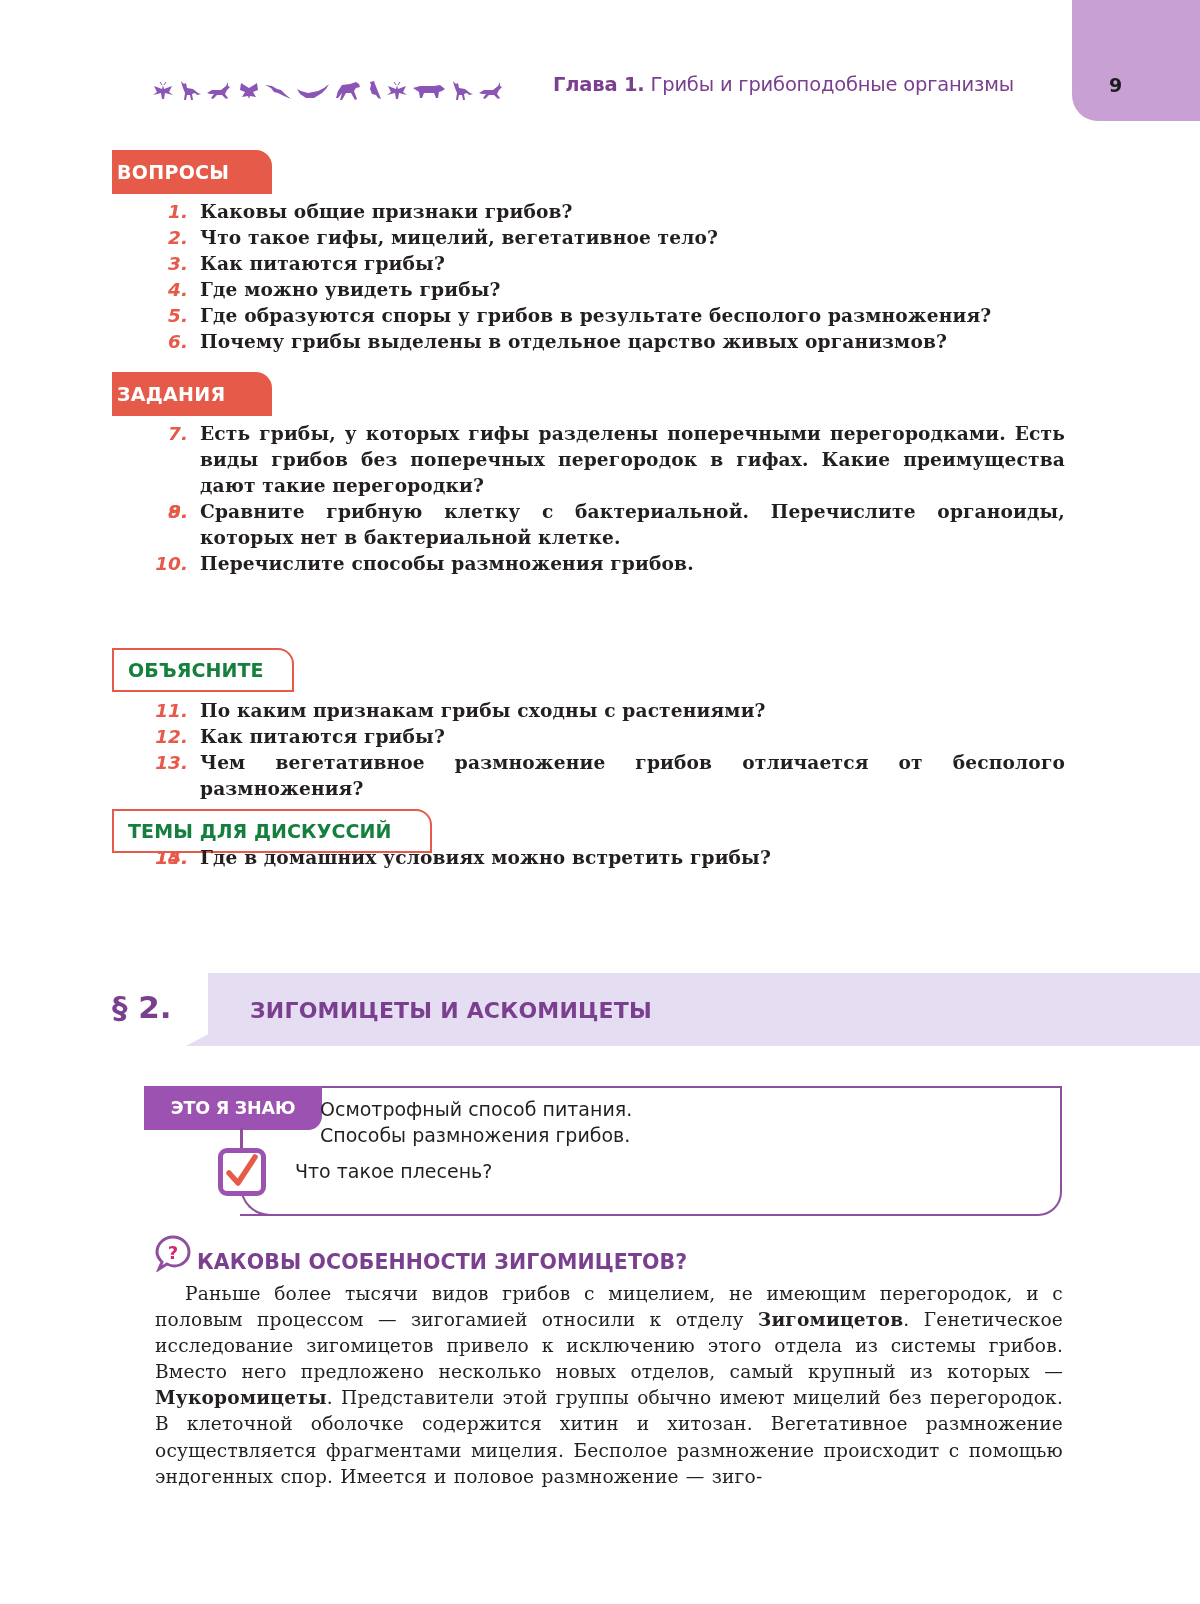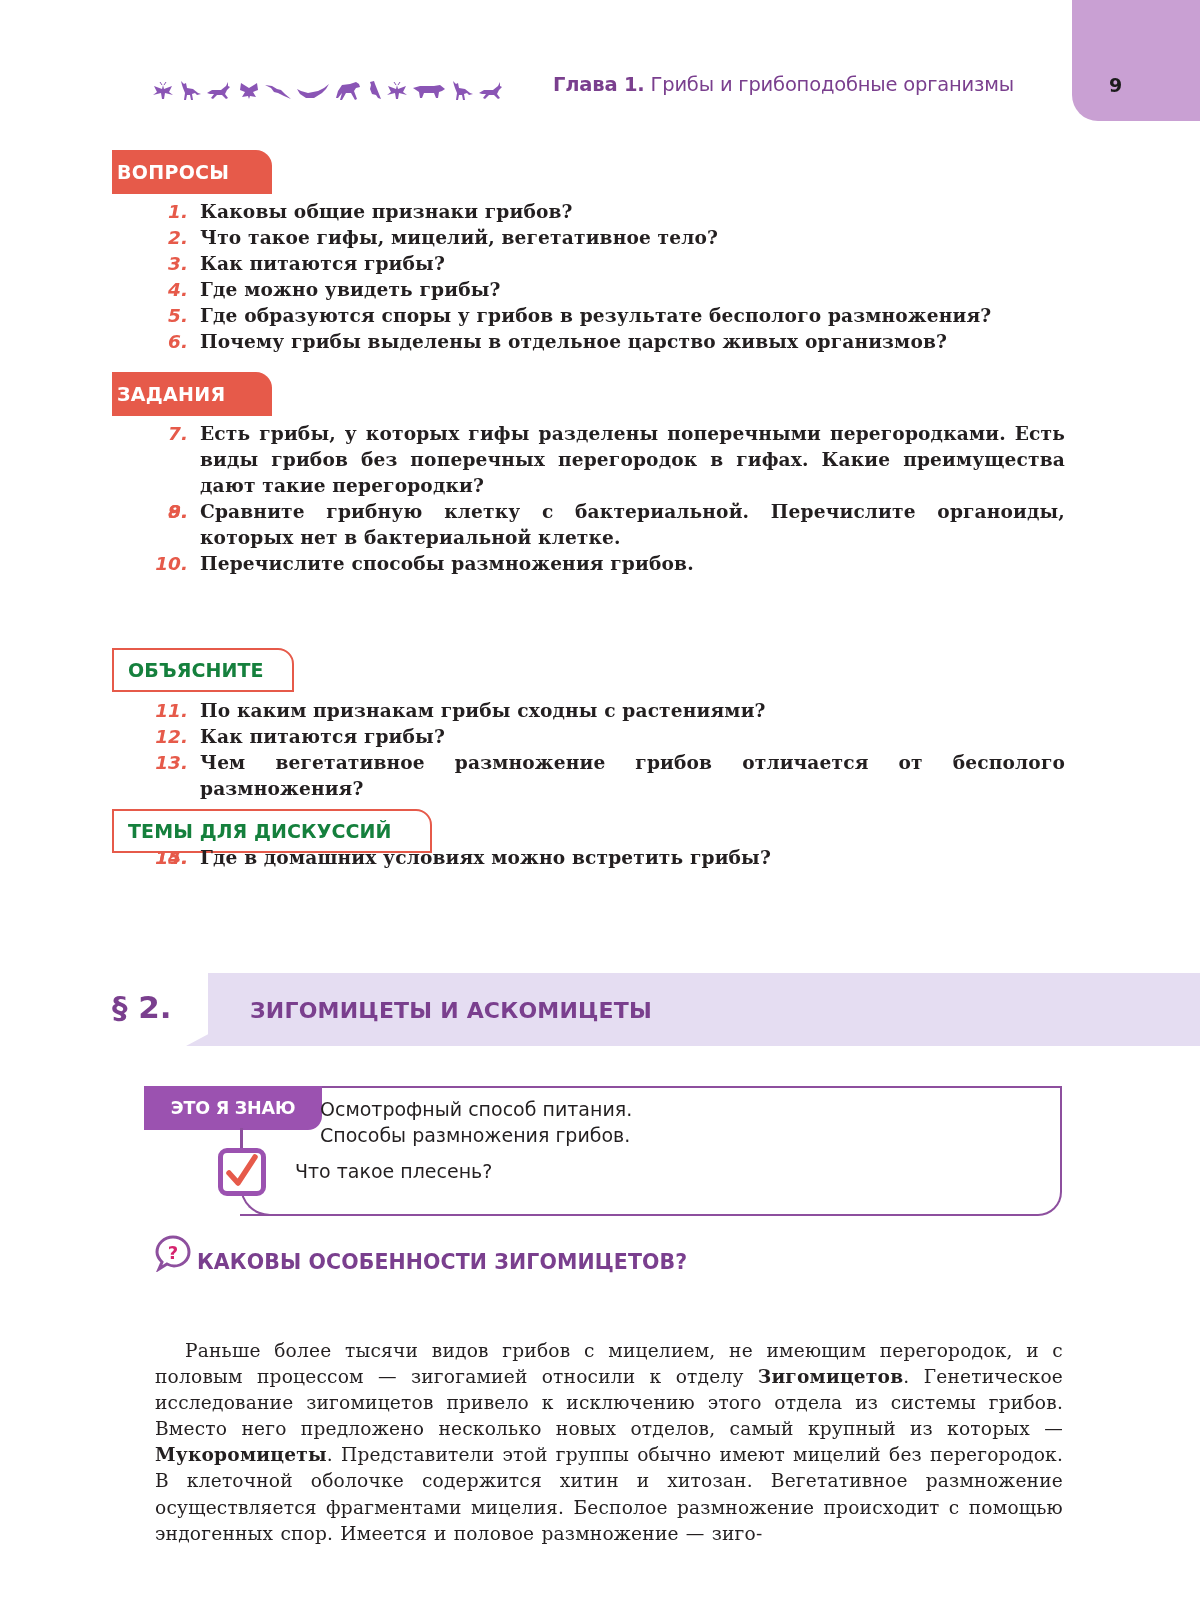--- a/index.html
+++ b/index.html
@@ -111,21 +111,21 @@
   
   .sub-icon { position: absolute; left: 154px; top: 1234px; }
   .sub-heading {
     position: absolute; left: 197px; top: 1250px;
     font-family: "DejaVu Sans", sans-serif; font-weight: bold; font-size: 20.5px; color: #7a3f8e;
     letter-spacing: 0.1px;
   }
 
   
   .body-text {
-    position: absolute; left: 155px; top: 1338px; width: 908px;
+    position: absolute; left: 155px; top: 1281px; width: 908px;
     font-family: "DejaVu Serif", serif; font-size: 18.6px; line-height: 26.1px;
     text-align: justify; text-indent: 30px; margin: 0; color: #231f20;
     letter-spacing: 0.2px; word-spacing: 1px;
   }
   .body-text b { font-weight: bold; }
 </style>
 </head>
 <body>
 
 <div class="page-tab">

